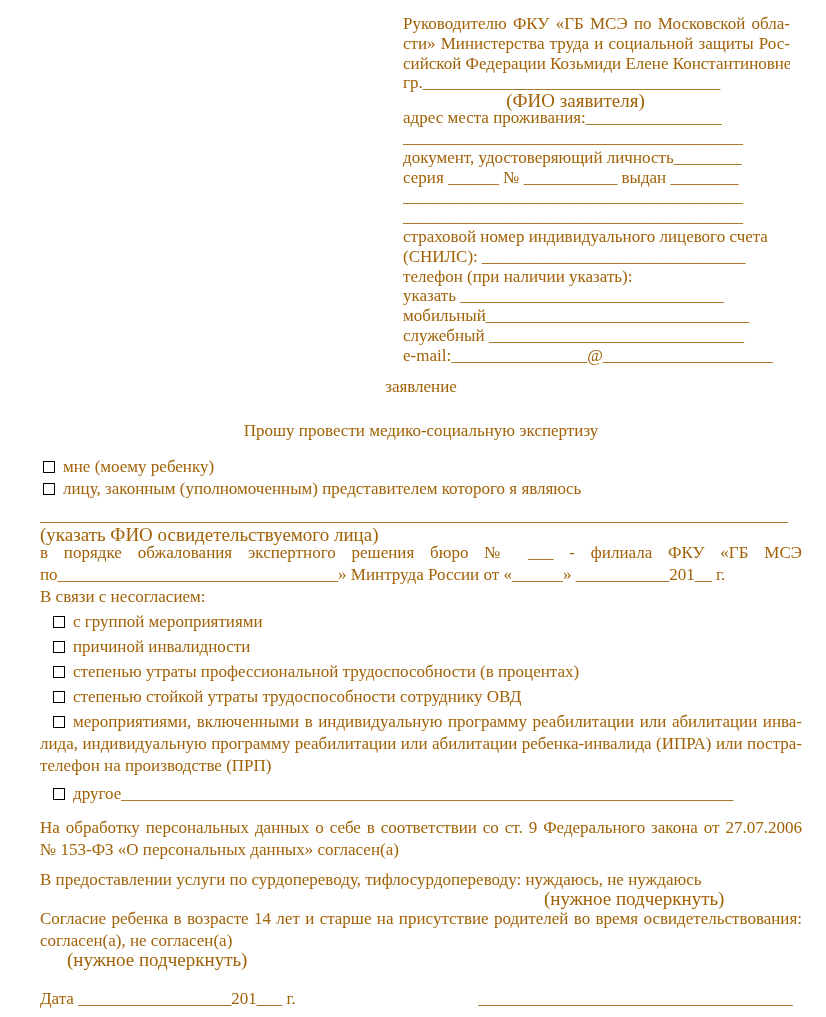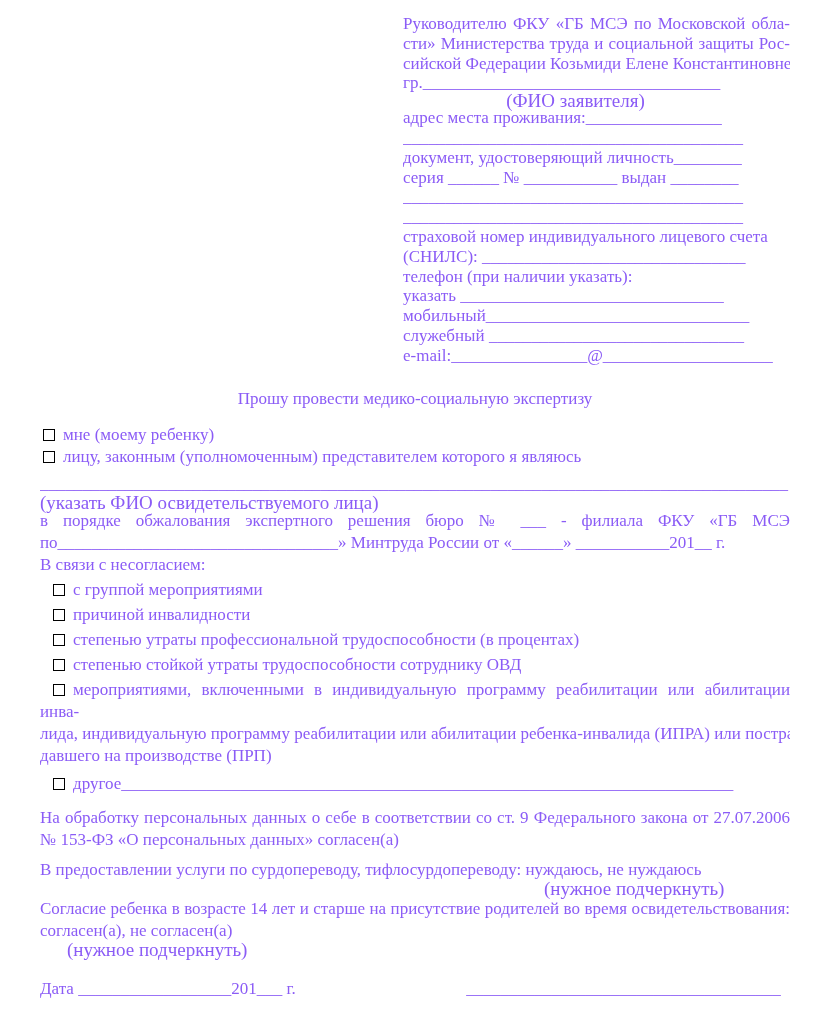--- a/index.html
+++ b/index.html
@@ -1,23 +1,23 @@
 <!DOCTYPE html>
 <html><head>
 <meta charset="utf-8">
 <style>
   * { box-sizing: border-box; }
   html, body { margin: 0; padding: 0; background: #ffffff; }
   .page {
     position: relative;
     width: 826px; height: 1017px; overflow: hidden;
-    background: #ffffff; color: #8b5cf6;
+    background: #ffffff; color: #a16207;
     font-family: "Liberation Serif", serif;
     font-size: 17px; line-height: 22px;
-    padding: 14px 36px 0 40px;
+    padding: 14px 24px 0 40px;
   }
   .recipient { margin-left: 363px; width: 387px; line-height: 19.8px; }
   .jl { text-align: justify; text-align-last: justify; }
   .nw { white-space: nowrap; overflow: hidden; }
   .cap { font-size: 19px; line-height: 15px; }
   .cap-center { text-align: center; width: 345px; }
   .title { text-align: center; margin-top: 10px; }
   .request { text-align: center; margin-top: 22px; }
   .opts { margin-top: 14px; padding-left: 3px; }
   .cb {
@@ -58,20 +58,21 @@
     <div class="nw">________________________________________</div>
     <div class="nw">страховой номер индивидуального лицевого счета</div>
     <div class="nw">(СНИЛС): _______________________________</div>
     <div class="nw">телефон (при наличии указать):</div>
     <div class="nw">указать _______________________________</div>
     <div class="nw">мобильный_______________________________</div>
     <div class="nw">служебный ______________________________</div>
     <div class="nw">e-mail:________________@____________________</div>
   </div>
 
+  <div class="title">заявление</div>
 
   <div class="request">Прошу провести медико-социальную экспертизу</div>
 
   <div class="opts">
     <div>
       <span class="cb"></span><span>мне (моему ребенку)</span>
     </div>
     <div>
       <span class="cb"></span><span>лицу, законным (уполномоченным) представителем которого я являюсь</span>
     </div>
@@ -96,21 +97,21 @@
     </div>
     <div class="dis-item">
       <span class="cb"></span><span>степенью утраты профессиональной трудоспособности (в процентах)</span>
     </div>
     <div class="dis-item">
       <span class="cb"></span><span>степенью стойкой утраты трудоспособности сотруднику ОВД</span>
     </div>
     <div class="dis-item" style="padding-left:0;">
       <div class="jl ind"><span class="cb"></span><span>мероприятиями, включенными в индивидуальную программу реабилитации или абилитации инва-</span></div>
       <div class="jl nw">лида, индивидуальную программу реабилитации или абилитации ребенка-инвалида (ИПРА) или постра-</div>
-      <div>давшего на производстве (ПРП)</div>
+      <div>телефон на производстве (ПРП)</div>
     </div>
     <div class="other nw">
       <span class="cb"></span><span>другое________________________________________________________________________</span>
     </div>
   </div>
 
   <div class="consent1">
     <div class="jl nw">На обработку персональных данных о себе в соответствии со ст. 9 Федерального закона от 27.07.2006</div>
     <div>№ 153-ФЗ «О персональных данных» согласен(а)</div>
   </div>

